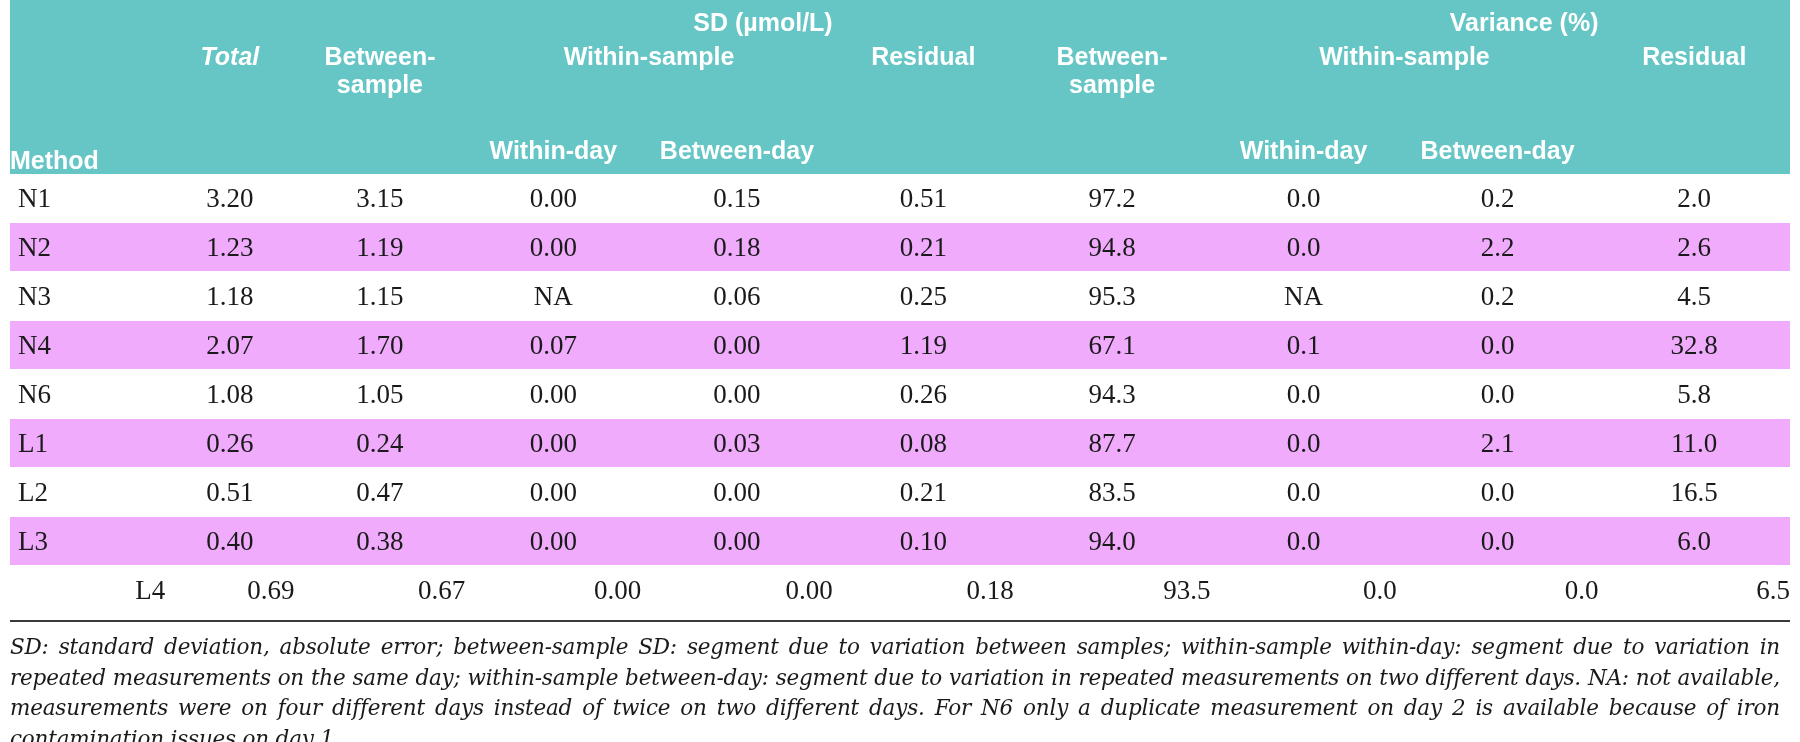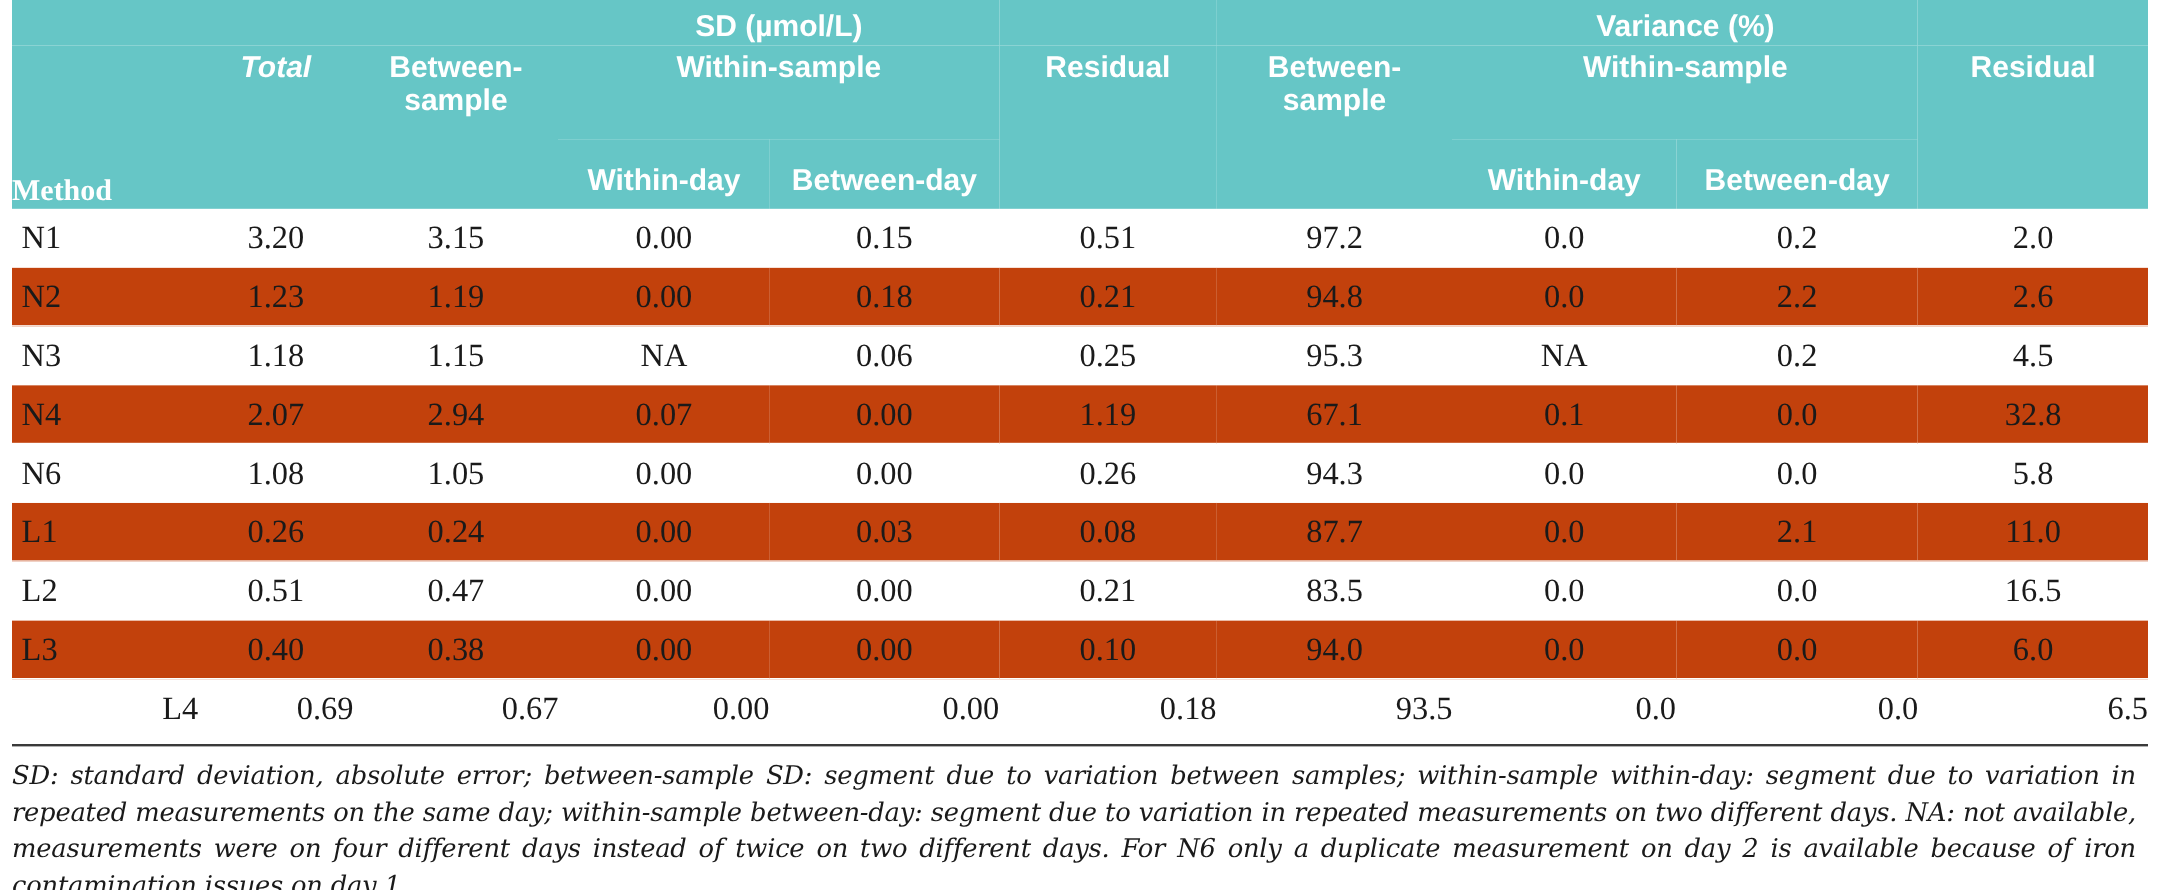--- a/index.html
+++ b/index.html
@@ -28,25 +28,25 @@
   thead tr.mainrow th,
   thead tr.subrow th {
     background: #66c6c6;
     color: #ffffff;
     font-weight: bold;
     font-size: 25px;
     padding: 0;
     line-height: 1.12;
     vertical-align: bottom;
   }
-  thead tr.grouprow th { height: 36px; text-align: center; vertical-align: bottom; padding-bottom: 2px;}
+  thead tr.grouprow th { height: 36px; text-align: right; vertical-align: bottom; padding-bottom: 2px;}
   thead tr.mainrow th { height: 74px; vertical-align: top; padding-top: 4px; }
   thead tr.subrow th { height: 48px; vertical-align: bottom; padding-bottom: 10px; }
 
-  th.left { text-align: left; padding-left: 8px; font-family: Liberation Serif, serif; }
+  th.left { text-align: left; padding-left: 8px; }
   th.ctr  { text-align: center; }
 
   .hdr-method { vertical-align: bottom !important; padding-bottom: 8px; }
 
   .two-line { display: block; }
   .two-line .l1 { display: block; }
   .two-line .l2 { display: block; }
 
   
   tbody td {
@@ -56,21 +56,21 @@
     height: 48px;
     padding: 0;
     text-align: center;
     border-bottom: 1px solid #ffffff;
   }
   tbody td.method {
     text-align: left;
     padding-left: 8px;
   }
   tbody tr.alt td {
-    background: #c2410c;
+    background: #f0abfc;
   }
   tbody tr:last-child td {
     border-bottom: none;
     text-align: right;
   }
   .body-rule {
     width: 1780px;
     margin: 6px 10px 0 10px;
     border-top: 2px solid #3a3a3a;
   }
@@ -174,21 +174,21 @@
           <td>0.06</td>
           <td>0.25</td>
           <td>95.3</td>
           <td>NA</td>
           <td>0.2</td>
           <td>4.5</td>
         </tr>
         <tr class="alt">
           <td class="method">N4</td>
           <td>2.07</td>
-          <td>2.94</td>
+          <td>1.70</td>
           <td>0.07</td>
           <td>0.00</td>
           <td>1.19</td>
           <td>67.1</td>
           <td>0.1</td>
           <td>0.0</td>
           <td>32.8</td>
         </tr>
         <tr>
           <td class="method">N6</td>

